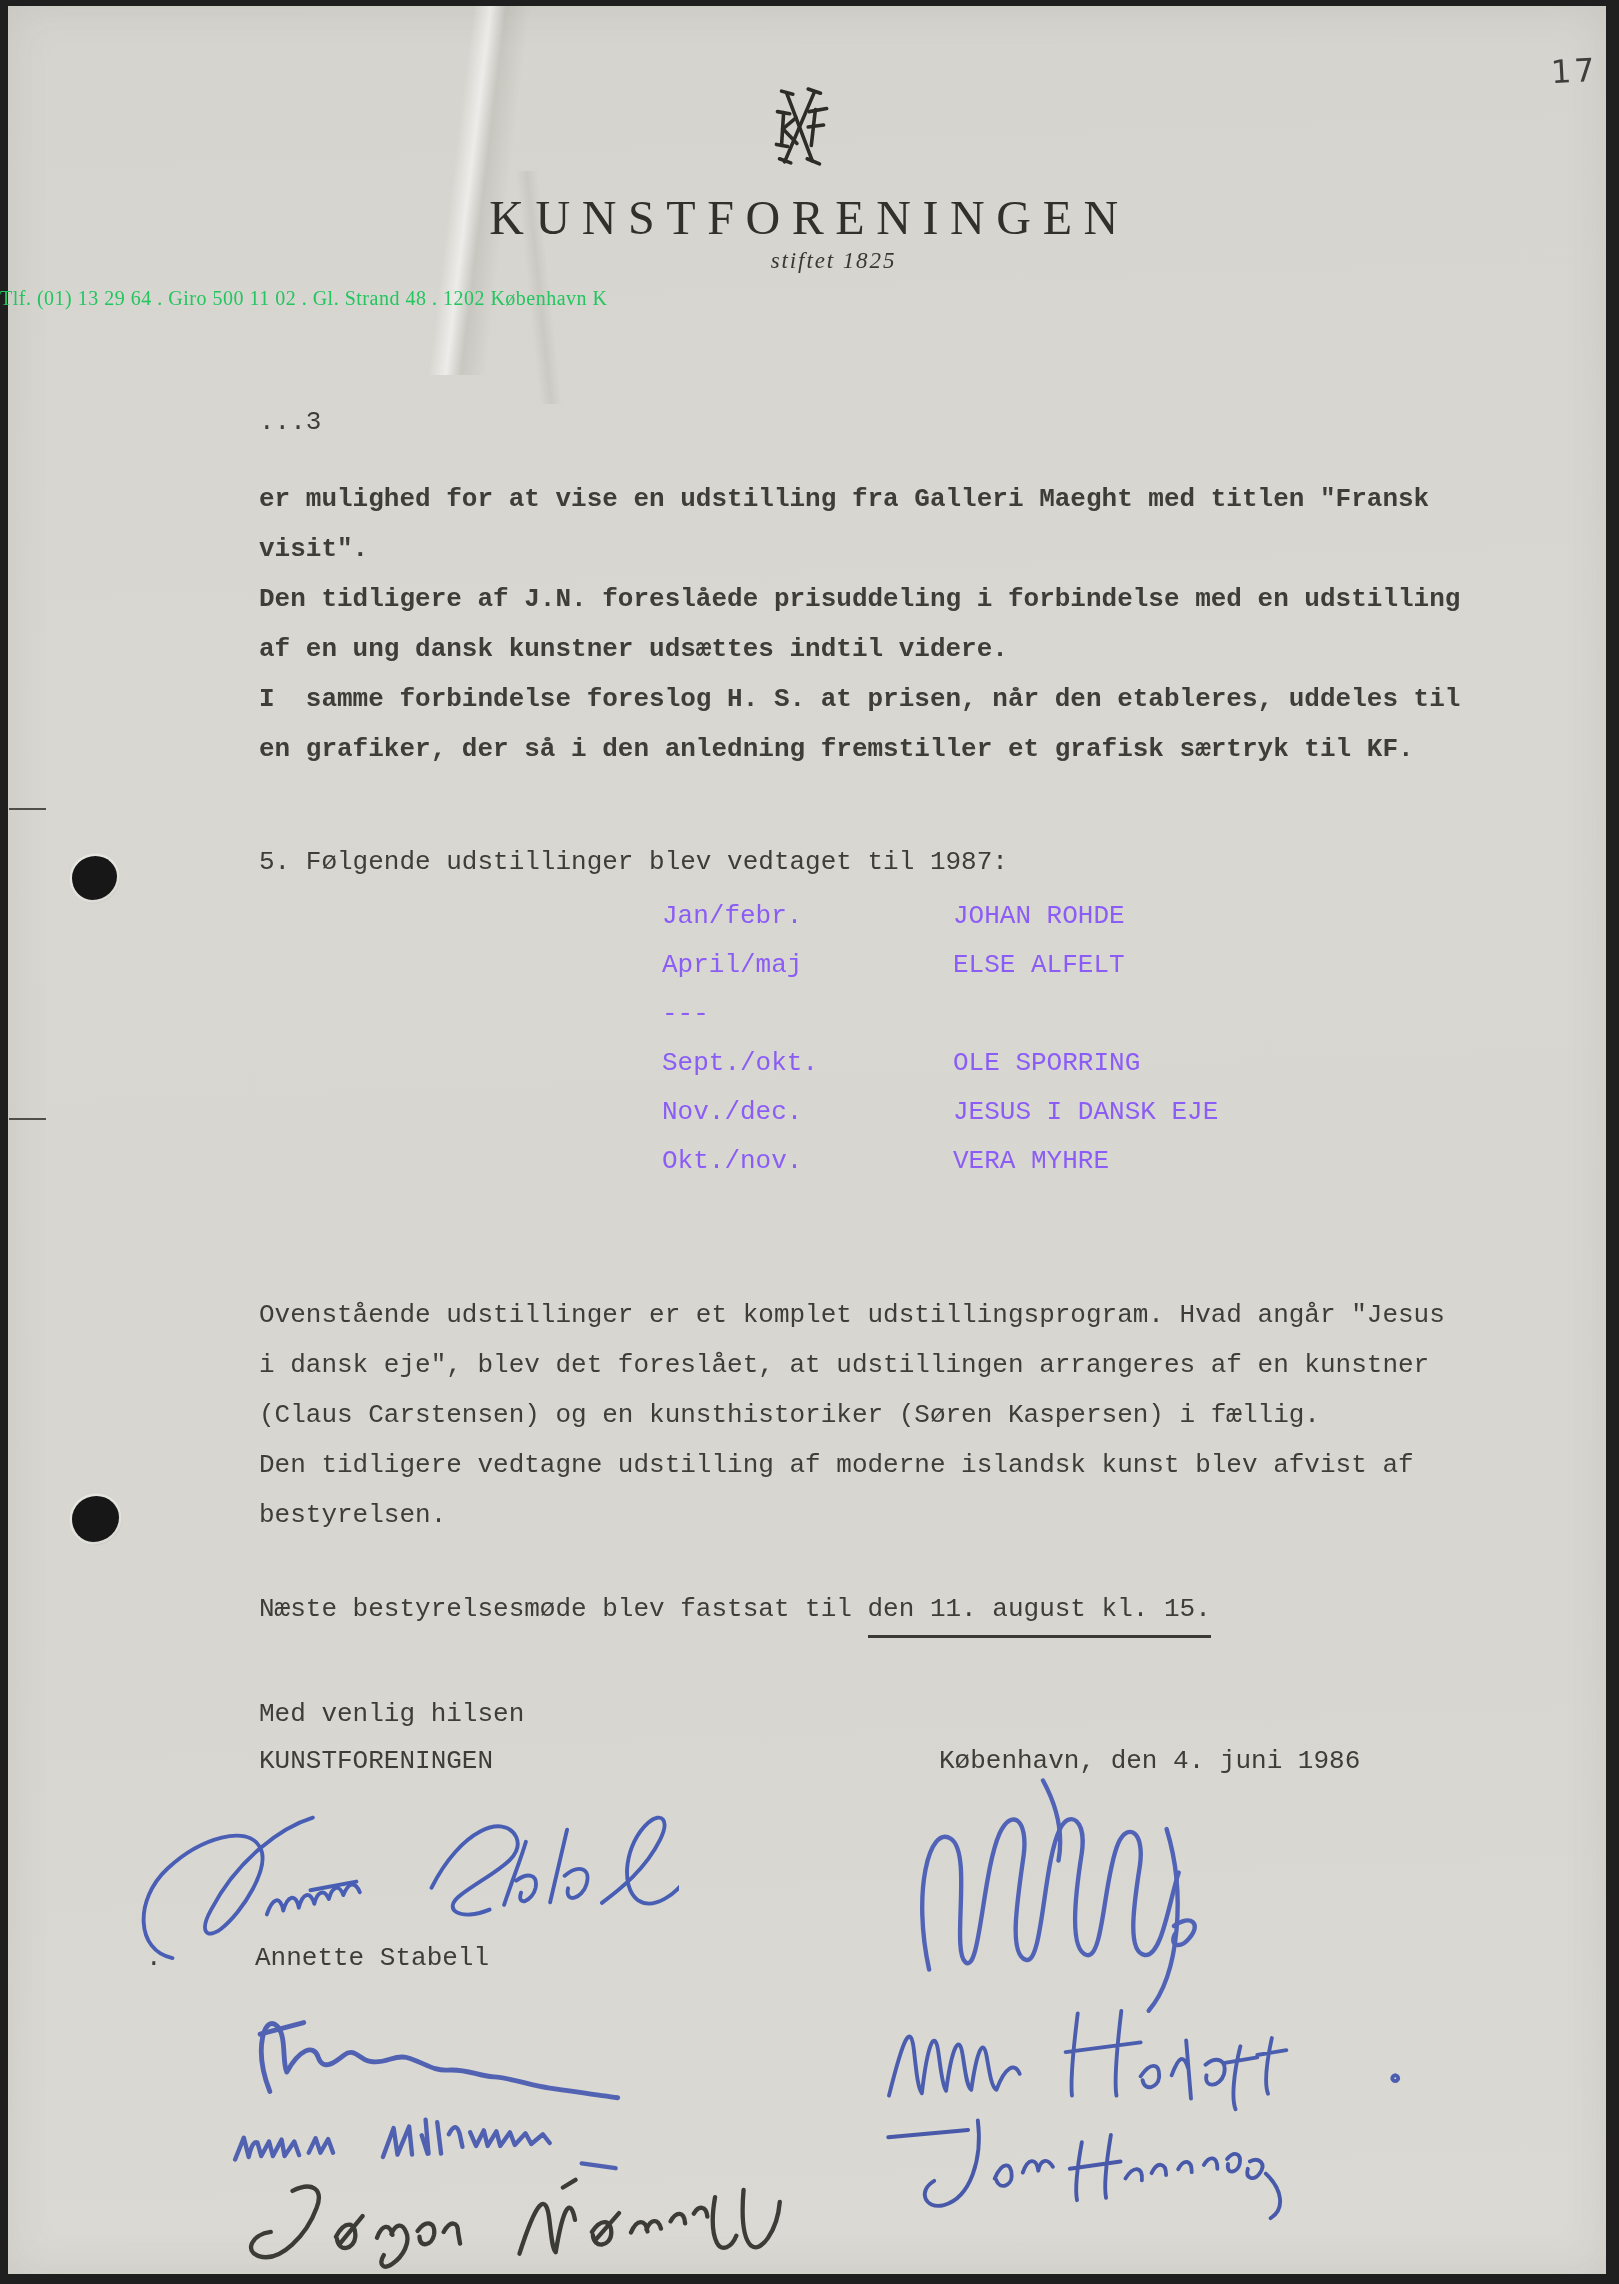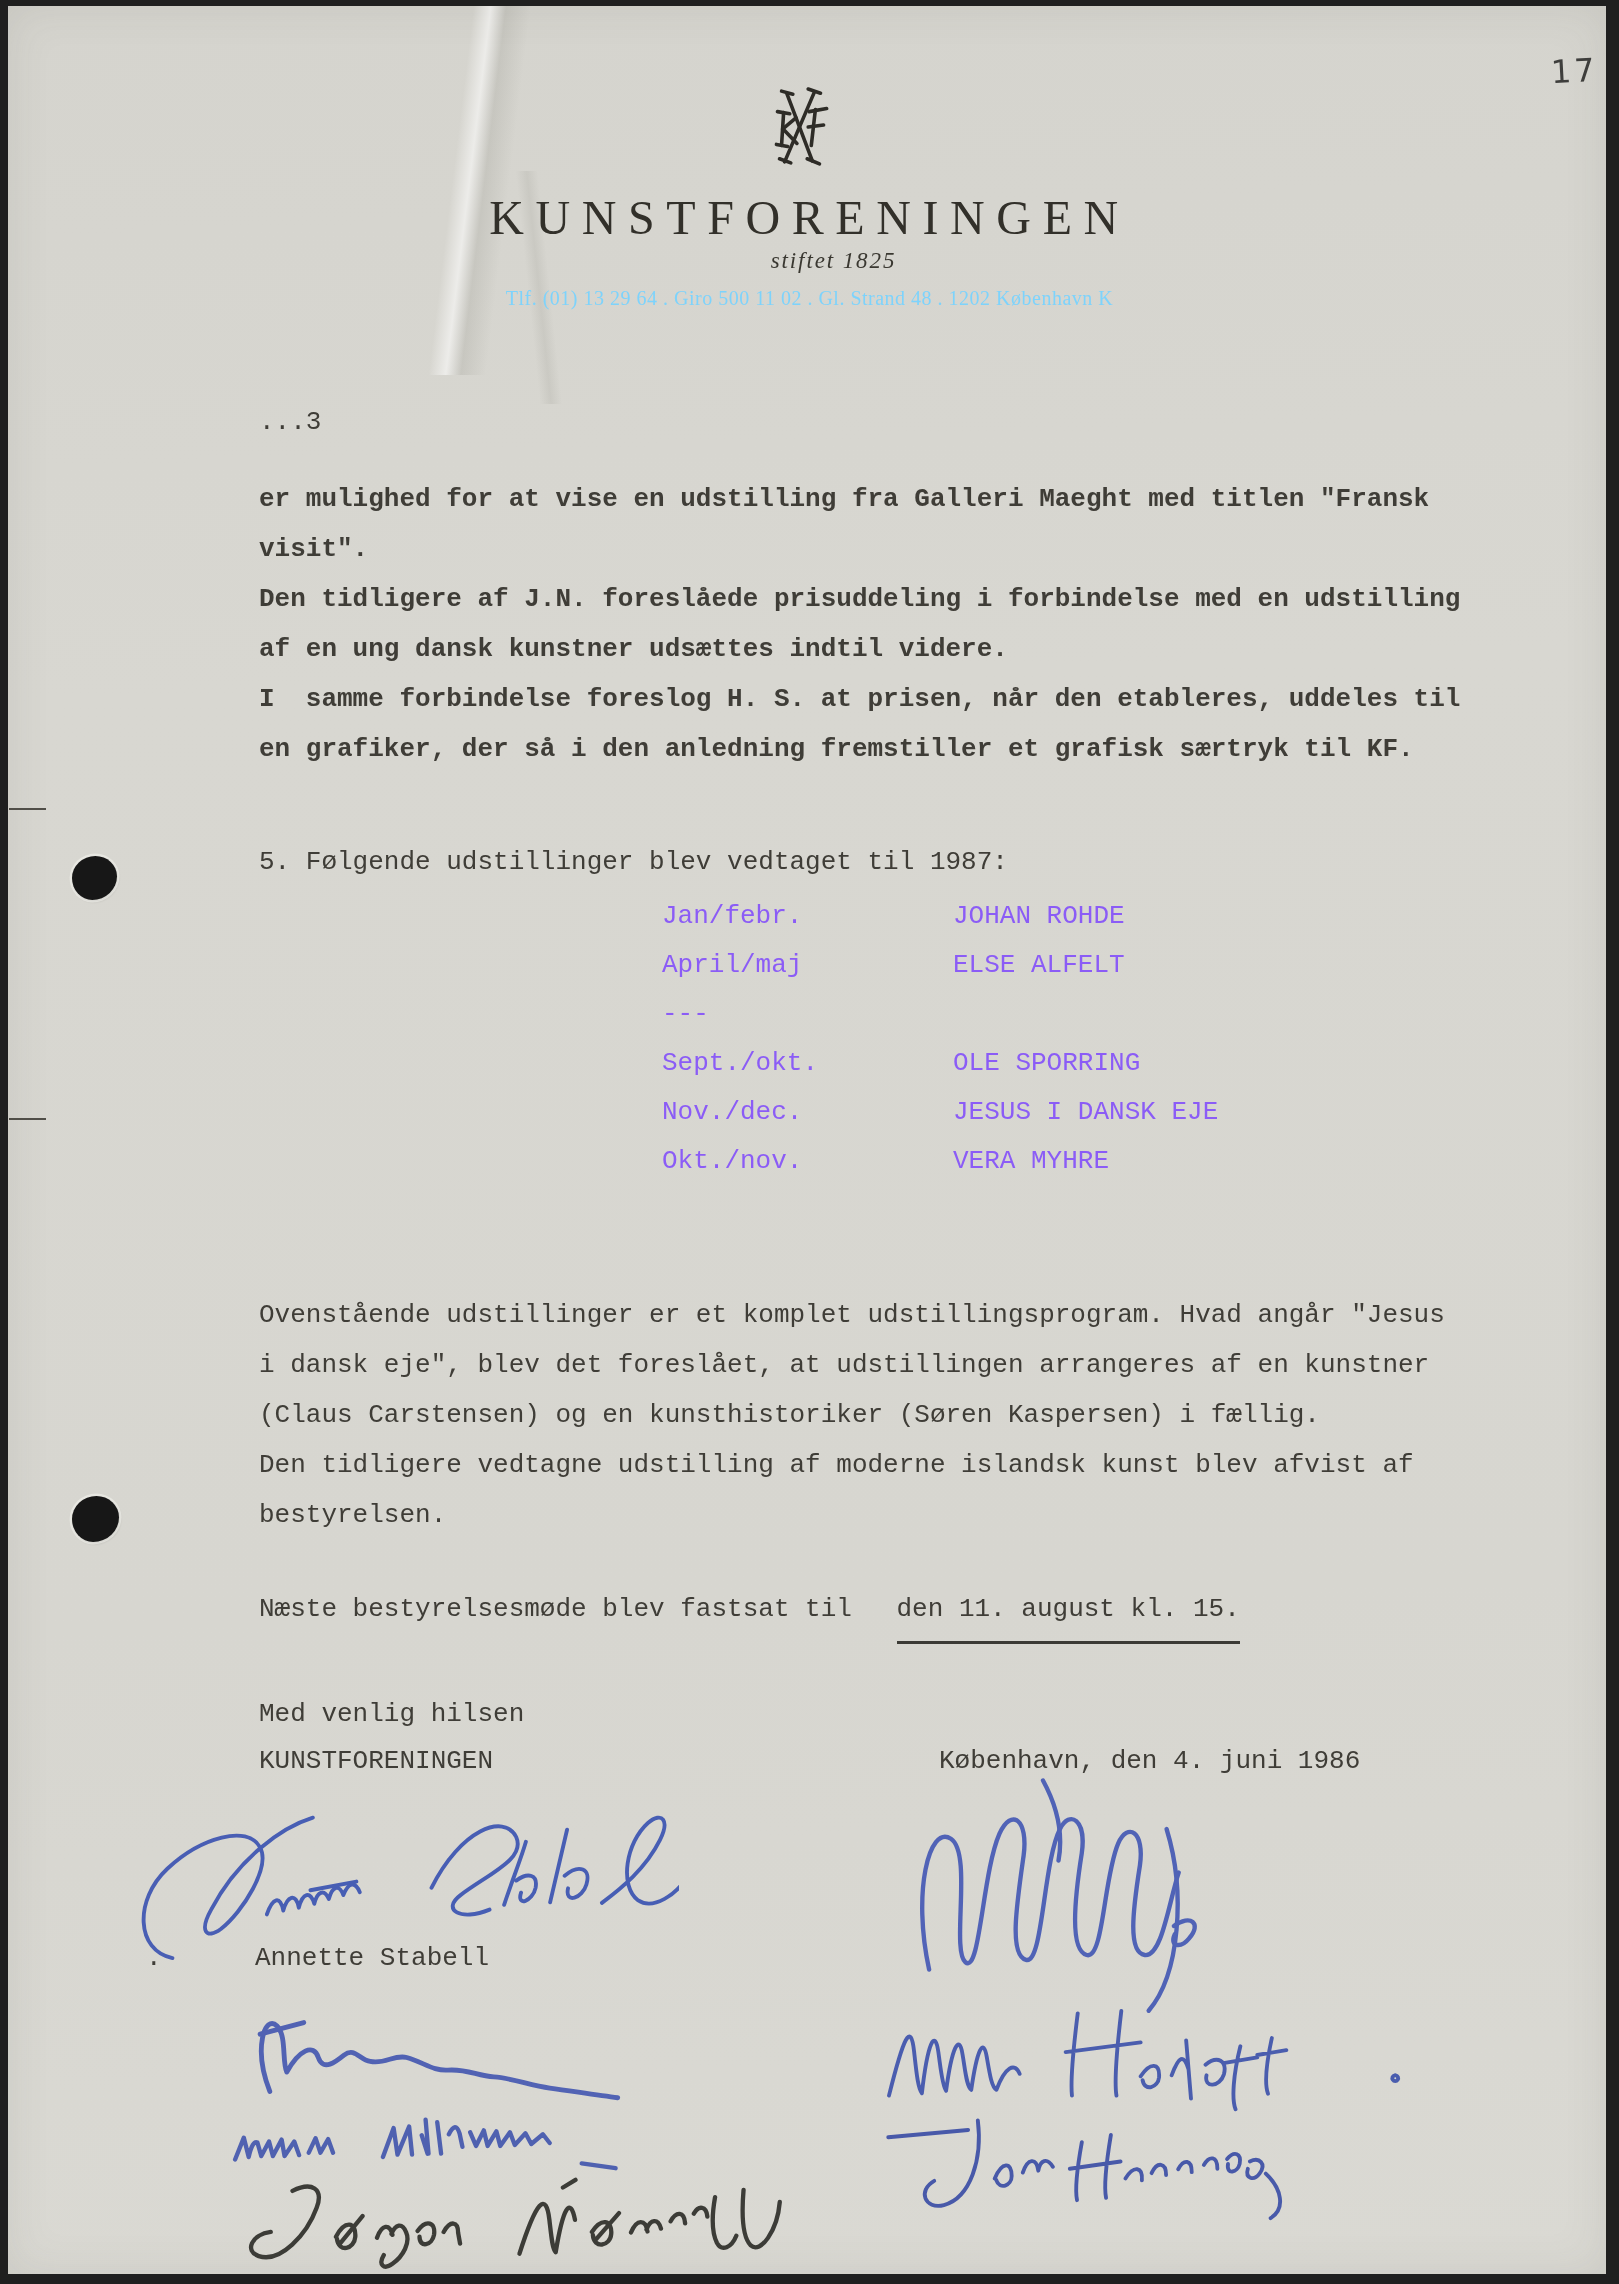--- a/index.html
+++ b/index.html
@@ -19,29 +19,29 @@
         font-size:26px;line-height:50px;color:#3f3d37;white-space:pre-wrap;letter-spacing:0;}
   .serif{font-family:"Liberation Serif","DejaVu Serif",serif;color:#33312b;}
 
   .pageno{position:absolute;left:1551px;top:52px;font-family:"DejaVu Sans",sans-serif;
           font-size:32px;color:#3e3e3c;transform:rotate(-3deg);letter-spacing:2.9px;}
 
   .org-title{position:absolute;left:0;top:190px;width:100%;text-align:center;
              font-size:48px;letter-spacing:11.6px;color:#32302a;}
   .founded{position:absolute;left:0;top:248px;width:100%;text-align:center;
            font-style:italic;font-size:23px;color:#3a3831;letter-spacing:1.9px;padding-left:24px;}
-  .contact{position:absolute;left:0;top:287px;width:100%;text-align:center;
-           font-size:20px;color:#7dd3fc;letter-spacing:0.5px;}
+  .contact{position:absolute;left:0;top:287px;width:100%;text-align:left;
+           font-size:20px;color:#22c55e;letter-spacing:0.5px;}
 
   .exh-list{position:absolute;left:662px;top:892px;font-family:"Liberation Mono","DejaVu Sans Mono",monospace;
             font-size:26px;line-height:49px;color:#8b5cf6;}
   .exh-row{white-space:pre;}
   .exh-period{display:inline-block;width:291px;}
 
-  .next-line .u{border-bottom:3.4px solid #3b3a35;padding-bottom:17px;margin-left:29px;}
+  .next-line .u{border-bottom:3.4px solid #3b3a35;padding-bottom:11px;}
 
   .hole{position:absolute;width:45px;height:44px;background:#171717;
         border-radius:52% 48% 55% 45%/50% 46% 54% 50%;
         box-shadow:0 0 0 2.4px rgba(245,245,240,0.55),1px 1.5px 2.9px rgba(0,0,0,0.2);}
   .tick{position:absolute;left:8.7px;width:37px;height:1.9px;background:#504e48;}
 
   .sig{position:absolute;}
   .sig path{fill:none;stroke-linecap:round;stroke-linejoin:round;}
 </style>
 </head>

